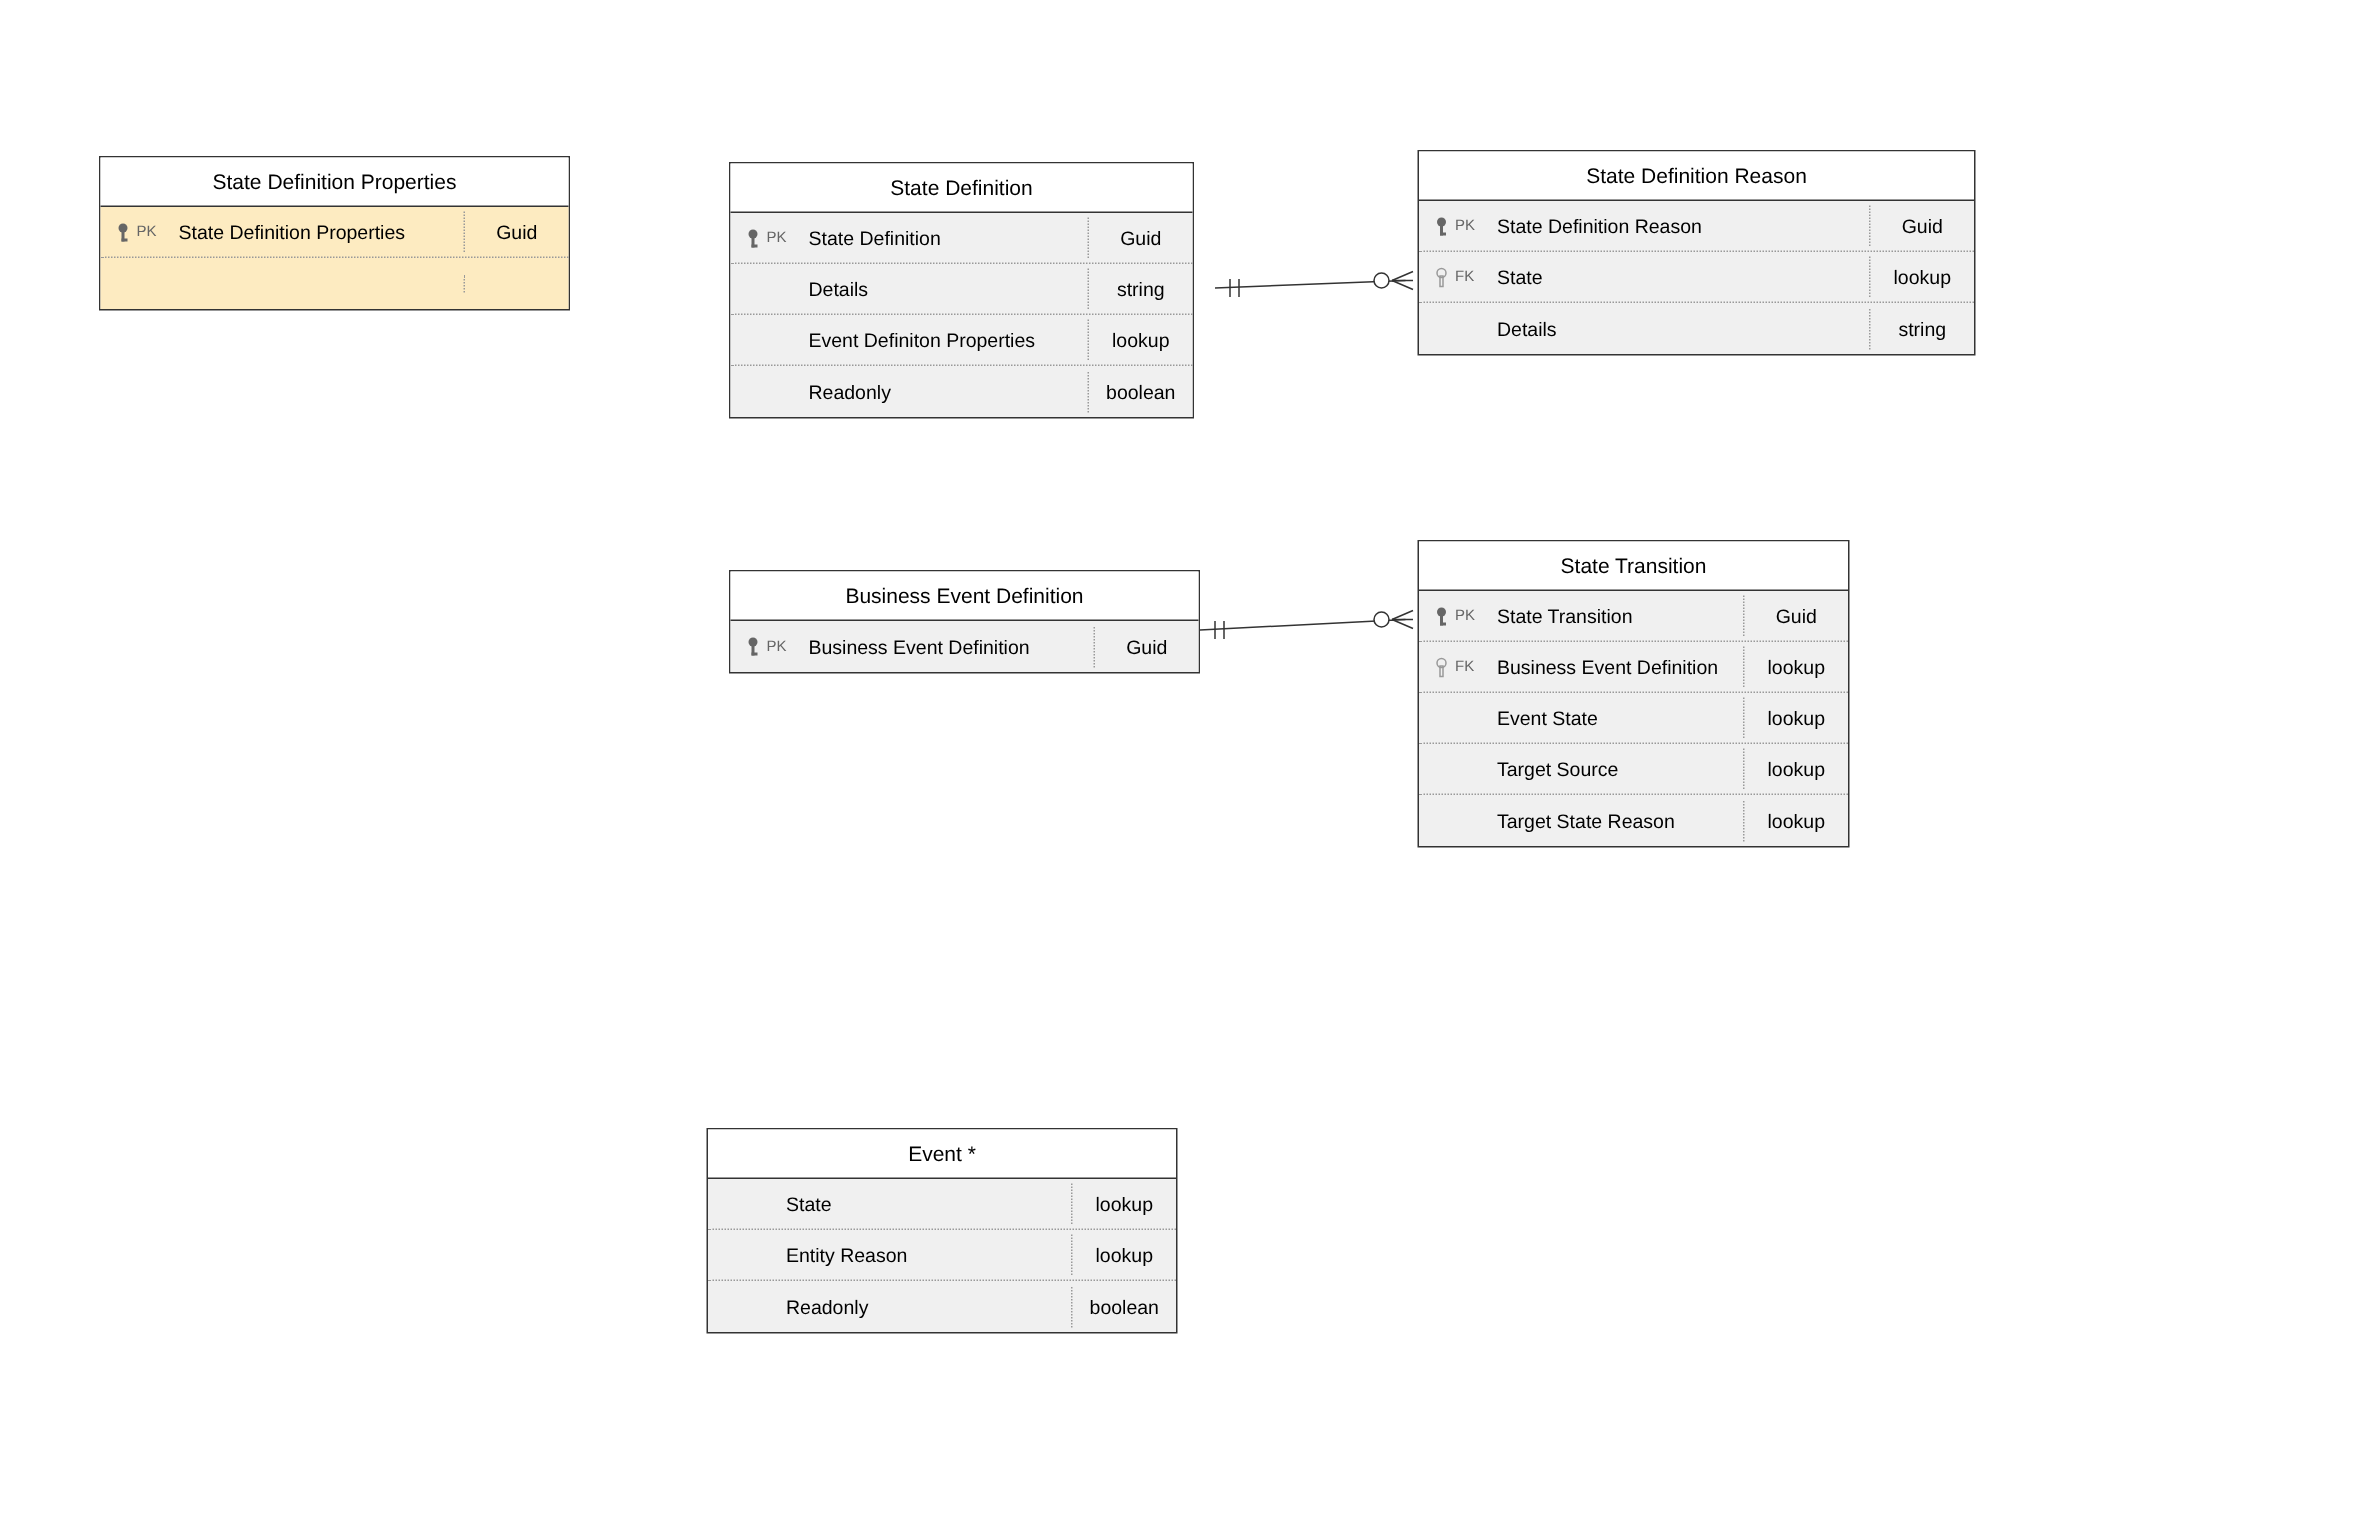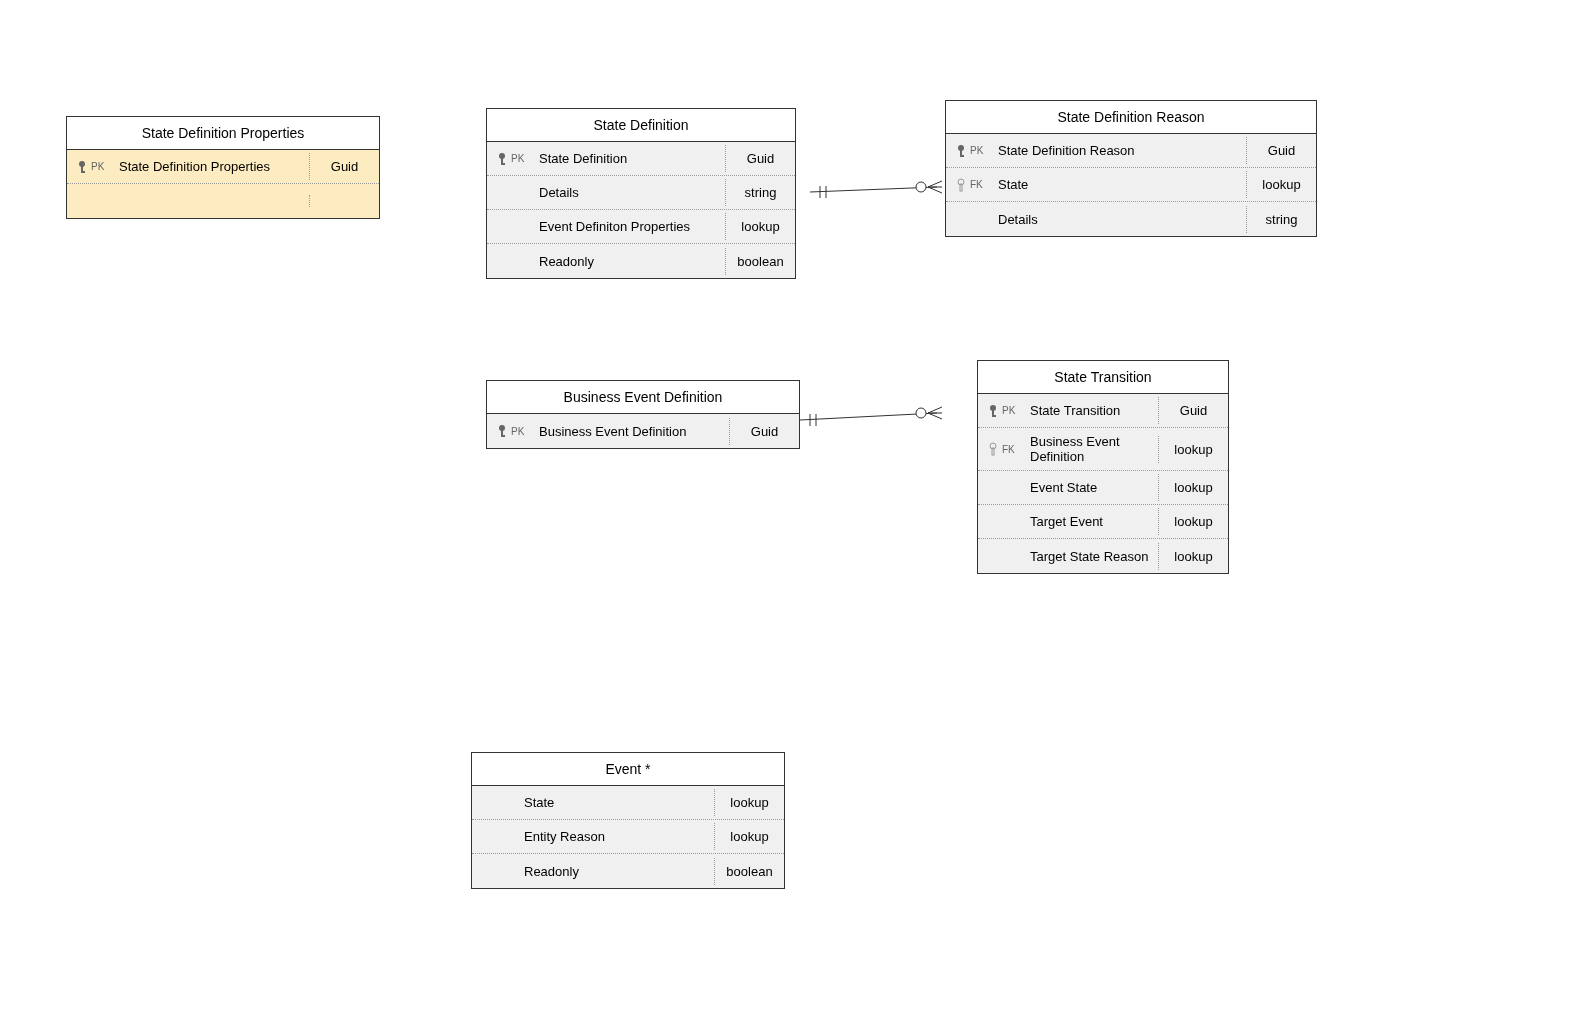--- a/index.html
+++ b/index.html
@@ -102,21 +102,21 @@
     <line x1="800" y1="420" x2="937" y2="413"></line>
     <line x1="810" y1="414" x2="810" y2="426"></line>
     <line x1="816" y1="414" x2="816" y2="426"></line>
     <circle cx="921" cy="413" r="5" fill="#fff"></circle>
     <line x1="928" y1="413" x2="942" y2="407"></line>
     <line x1="928" y1="413" x2="942" y2="413"></line>
     <line x1="928" y1="413" x2="942" y2="419"></line>
   </g>
 </svg>
 
-<div class="entity highlight" style="left:66px; top:116px; width:314px;">
+<div class="entity highlight" style="left:66px; top:104px; width:314px;">
   <div class="entity-header">State Definition Properties</div>
   <div class="entity-body">
     <div class="entity-row">
       <span class="row-icon">
           <span class="key-icon">
             <svg viewBox="0 0 10 14">
               <circle cx="5" cy="4" r="3" class="filled-key"></circle>
               <rect x="4" y="6" width="2" height="7" class="filled-key"></rect>
               <rect x="4" y="11" width="4" height="2" class="filled-key"></rect>
             </svg>
@@ -225,21 +225,21 @@
             </svg>
           </span>
         </span>
       <span class="row-key">PK</span>
       <span class="row-name">Business Event Definition</span>
       <span class="row-type">Guid</span>
     </div>
   </div>
 </div>
 
-<div class="entity" style="left:945px; top:360px; width:252px;margin-left:32px;">
+<div class="entity" style="left:945px; top:360px; width:288px;">
   <div class="entity-header">State Transition</div>
   <div class="entity-body">
     <div class="entity-row">
       <span class="row-icon">
           <span class="key-icon">
             <svg viewBox="0 0 10 14">
               <circle cx="5" cy="4" r="3" class="filled-key"></circle>
               <rect x="4" y="6" width="2" height="7" class="filled-key"></rect>
               <rect x="4" y="11" width="4" height="2" class="filled-key"></rect>
             </svg>
@@ -264,21 +264,21 @@
     </div>
     <div class="entity-row">
       <span class="row-icon"></span>
         <span class="row-key"></span>
       <span class="row-name">Event State</span>
       <span class="row-type">lookup</span>
     </div>
     <div class="entity-row">
       <span class="row-icon"></span>
         <span class="row-key"></span>
-      <span class="row-name">Target Event</span>
+      <span class="row-name">Target Source</span>
       <span class="row-type">lookup</span>
     </div>
     <div class="entity-row">
       <span class="row-icon"></span>
         <span class="row-key"></span>
       <span class="row-name">Target State Reason</span>
       <span class="row-type">lookup</span>
     </div>
   </div>
 </div>

